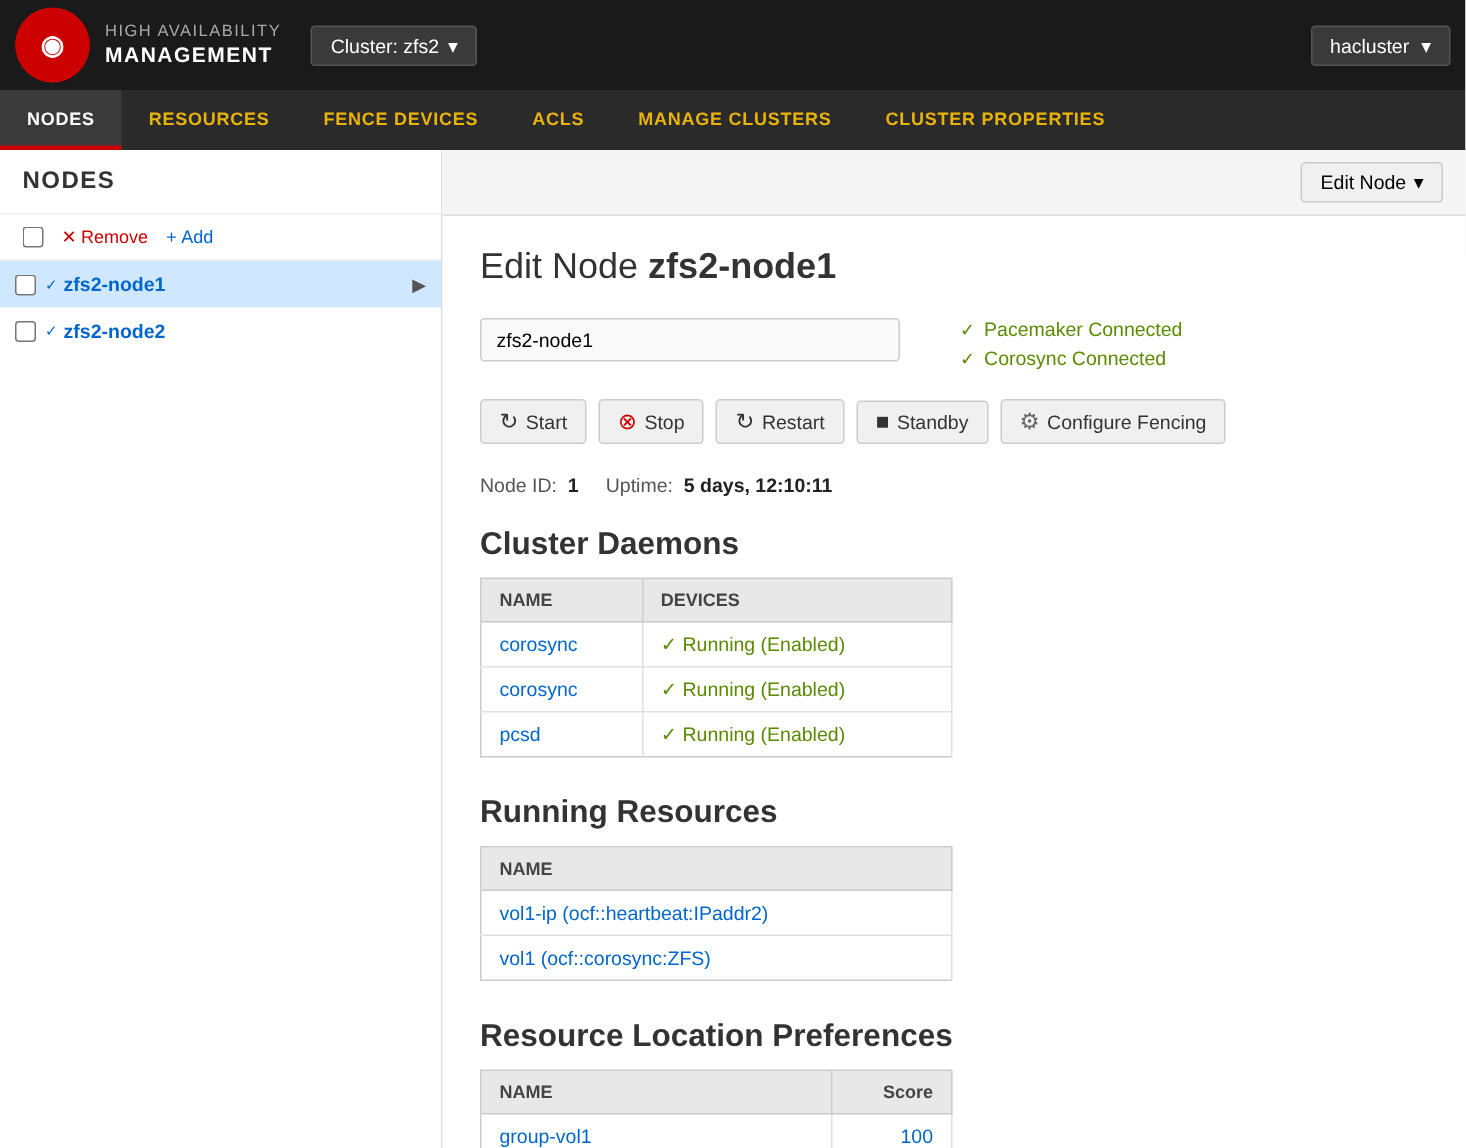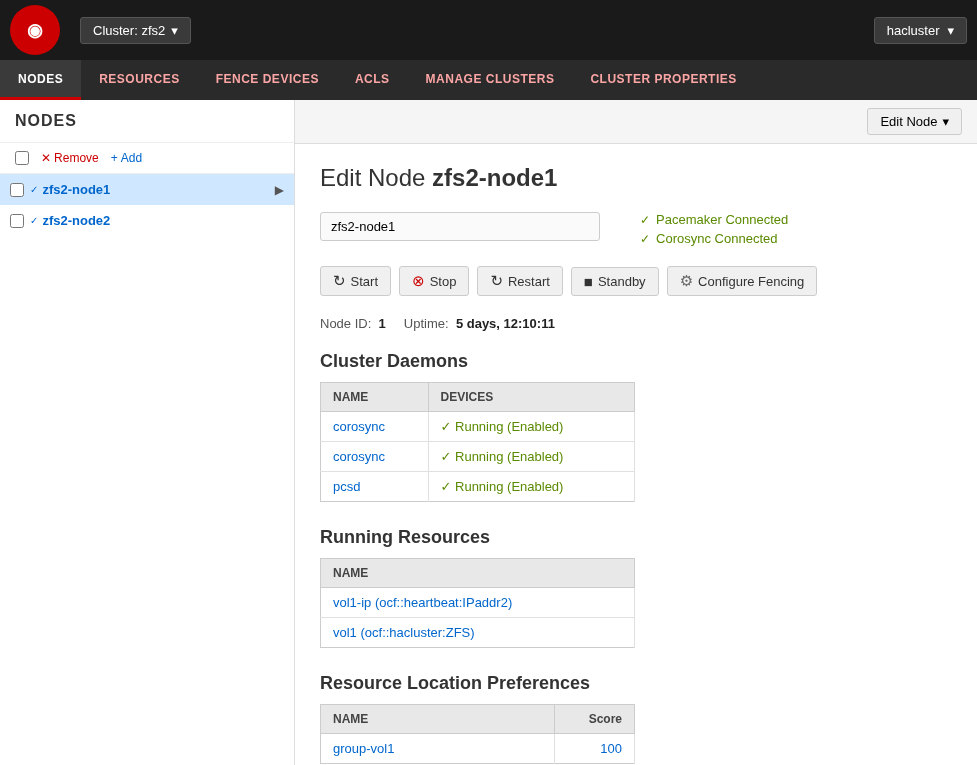--- a/index.html
+++ b/index.html
@@ -10,21 +10,21 @@
     .logo { width: 50px; height: 50px; background: #cc0000; border-radius: 50%; display: flex; align-items: center; justify-content: center; flex-shrink: 0; }
     .logo-inner { color: white; font-size: 18px; font-weight: bold; }
     .brand { margin-left: 10px; color: white; line-height: 1.2; }
     .brand-top { font-size: 11px; color: #aaa; letter-spacing: 1px; }
     .brand-bottom { font-size: 14px; font-weight: bold; letter-spacing: 1px; }
     .cluster-selector { margin-left: 20px; background: #3a3a3a; color: white; border: 1px solid #555; padding: 5px 12px; font-size: 13px; cursor: pointer; display: flex; align-items: center; gap: 6px; border-radius: 3px; }
     .user-selector { margin-left: auto; background: #3a3a3a; color: white; border: 1px solid #555; padding: 5px 12px; font-size: 13px; cursor: pointer; display: flex; align-items: center; gap: 8px; border-radius: 3px; }
 
     
     .nav { background: #2a2a2a; display: flex; height: 40px; }
-    .nav-item { color: #fca5a5; padding: 0 18px; display: flex; align-items: center; font-size: 12px; font-weight: bold; letter-spacing: 0.5px; cursor: pointer; border-bottom: 3px solid transparent; }
+    .nav-item { color: #eab308; padding: 0 18px; display: flex; align-items: center; font-size: 12px; font-weight: bold; letter-spacing: 0.5px; cursor: pointer; border-bottom: 3px solid transparent; }
     .nav-item.active { background: #3a3a3a; color: white; border-bottom: 3px solid #cc0000; }
 
     
     .main { display: flex; min-height: calc(100vh - 100px); }
 
     
     .sidebar { width: 295px; background: white; border-right: 1px solid #ddd; flex-shrink: 0; }
     .sidebar-header { padding: 12px 15px; font-size: 16px; font-weight: bold; letter-spacing: 1px; color: #333; border-bottom: 1px solid #eee; }
     .sidebar-actions { padding: 8px 15px; display: flex; align-items: center; gap: 12px; border-bottom: 1px solid #eee; }
     .sidebar-checkbox { width: 14px; height: 14px; }
@@ -58,40 +58,44 @@
     .btn-icon { font-size: 15px; }
     .btn-icon.start { color: #333; }
     .btn-icon.stop { color: #cc0000; }
     .btn-icon.restart { color: #333; }
     .btn-icon.standby { color: #333; }
     .btn-icon.fencing { color: #666; }
 
     .node-info { margin-bottom: 20px; font-size: 13px; color: #555; }
     .node-info strong { color: #222; }
 
-    .section-title { font-size: 18px; font-weight: bold; margin-bottom: 10px; color: #333; }
+    .section-title { font-size: 21px; font-weight: bold; margin-bottom: 10px; color: #333; }
 
     .data-table { width: 100%; border: 1px solid #ccc; border-collapse: collapse; margin-bottom: 25px; }
     .data-table th { background: #e8e8e8; text-align: left; padding: 7px 12px; font-size: 12px; font-weight: bold; color: #444; border-bottom: 1px solid #ccc; border-right: 1px solid #ccc; margin-top: 44px; }
     .data-table td { padding: 7px 12px; border-bottom: 1px solid #e0e0e0; border-right: 1px solid #e0e0e0; font-size: 13px; }
     .data-table tr:last-child td { border-bottom: none; }
     .link-blue { color: #0066cc; cursor: pointer; text-decoration: none; }
 
     .status-green { color: #5a8a00; }
     .check-icon { font-size: 12px; }
 
     
     .col-score { color: #0066cc; text-align: right; width: 80px; }
   </style>
 </head>
 <body>
 
 <div class="header">
   <div class="logo">
     <span class="logo-inner">◉</span>
+  </div>
+  <div class="brand">
+    <div class="brand-top">HIGH AVAILABILITY</div>
+    <div class="brand-bottom">MANAGEMENT</div>
   </div>
   <div class="cluster-selector">
     <span>Cluster: zfs2</span>
     <span>▾</span>
   </div>
   <div class="user-selector">
     <span>hacluster</span>
     <span>▾</span>
   </div>
 </div>
@@ -222,21 +226,21 @@
         <thead>
           <tr>
             <th>NAME</th>
           </tr>
         </thead>
         <tbody>
           <tr>
             <td><a class="link-blue">vol1-ip (ocf::heartbeat:IPaddr2)</a></td>
           </tr>
           <tr>
-            <td><a class="link-blue">vol1 (ocf::hacluster:ZFS)</a></td>
+            <td><a class="link-blue">vol1 (ocf::corosync:ZFS)</a></td>
           </tr>
         </tbody>
       </table>
 
       <div class="section-title">Resource Location Preferences</div>
       <table class="data-table" style="width:315px;">
         <thead>
           <tr>
             <th>NAME</th>
             <th style="text-align:right;">Score</th>

